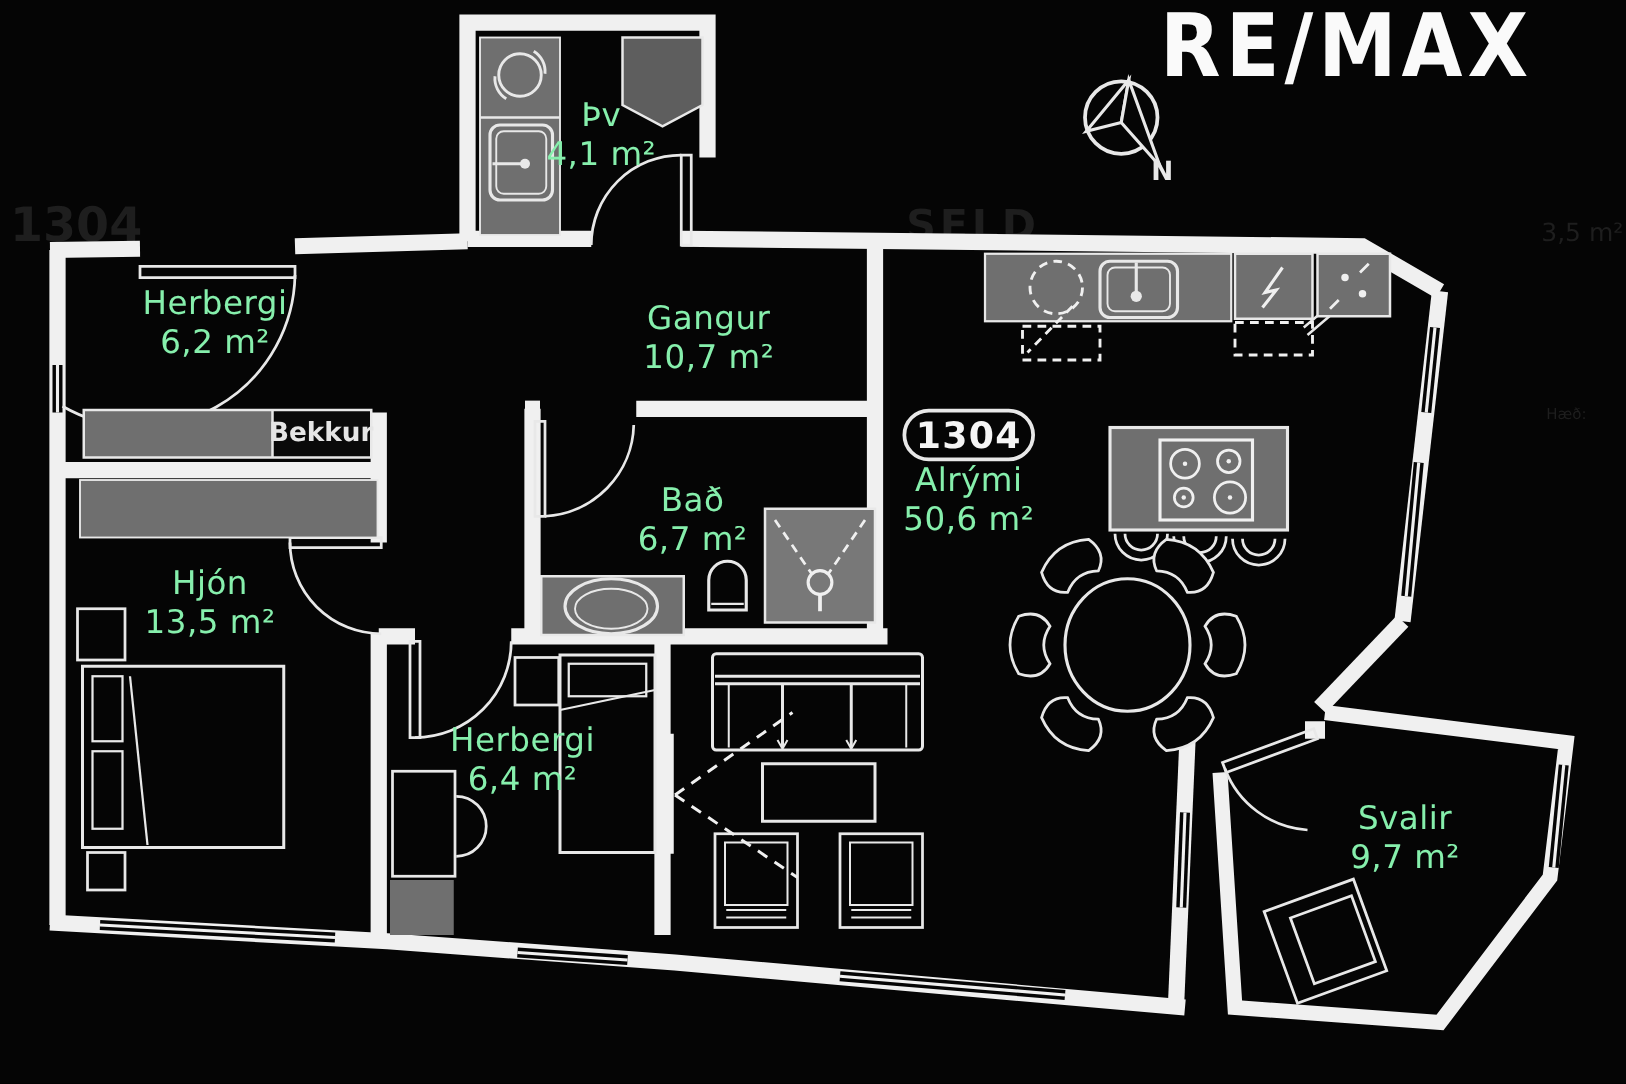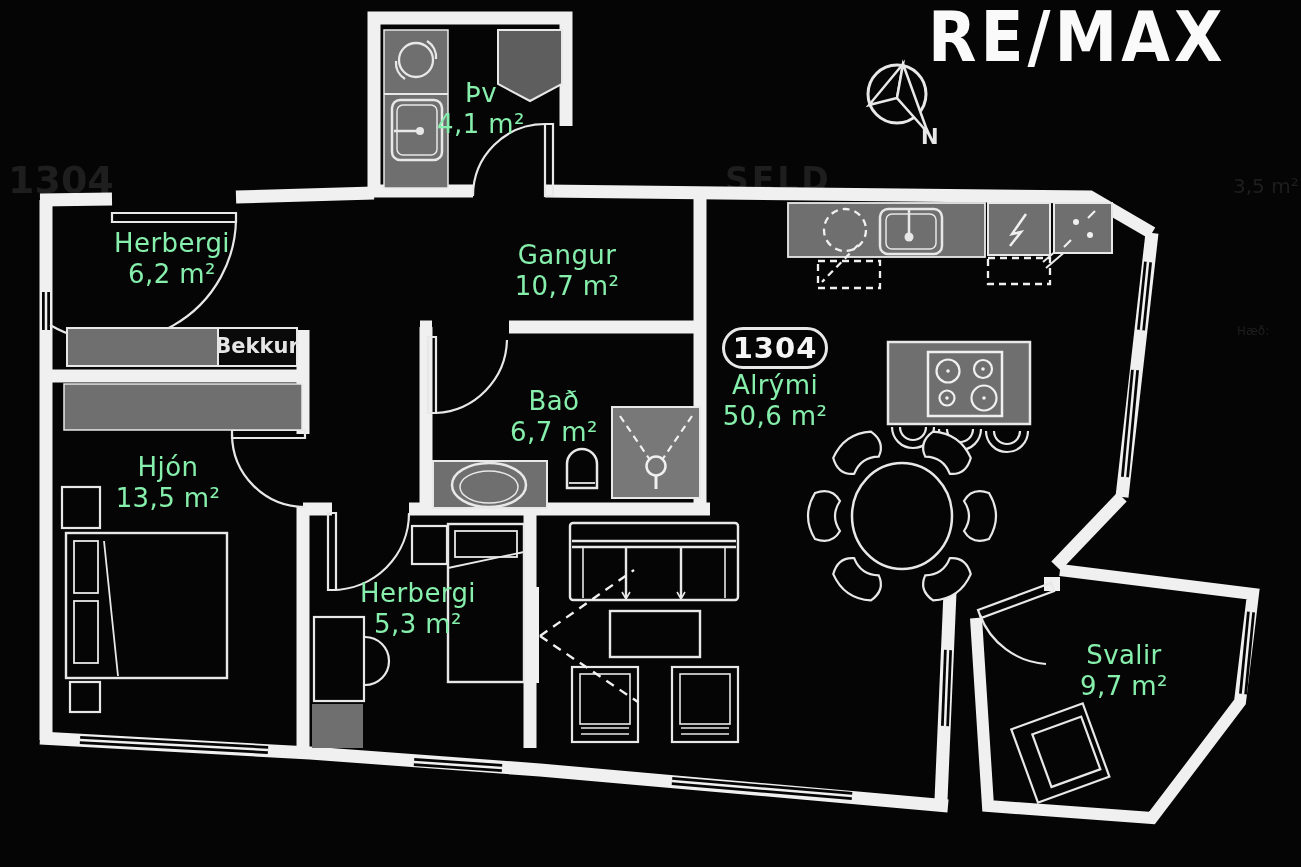--- a/index.html
+++ b/index.html
@@ -309,21 +309,21 @@
   <div class="lbl" style="left:554px;top:386px;">
     <div class="name">Bað</div>
     <div class="area">6,7 m²</div>
   </div>
   <div class="lbl" style="left:168px;top:452px;">
     <div class="name">Hjón</div>
     <div class="area">13,5 m²</div>
   </div>
   <div class="lbl" style="left:382px;top:578px;margin-left:36px;">
     <div class="name">Herbergi</div>
-    <div class="area">5,3 m²</div>
+    <div class="area">6,4 m²</div>
   </div>
   <div class="lbl" style="left:775px;top:370px;">
     <div class="name">Alrými</div>
     <div class="area">50,6 m²</div>
   </div>
   <div class="lbl" style="left:1124px;top:640px;">
     <div class="name">Svalir</div>
     <div class="area">9,7 m²</div>
   </div>
 

